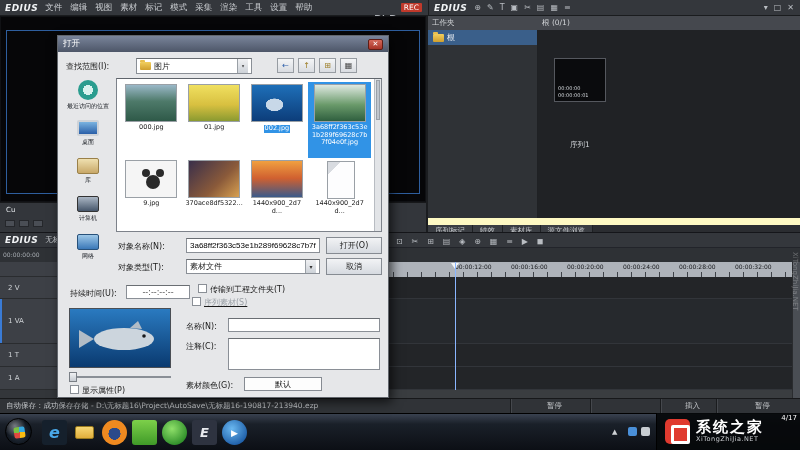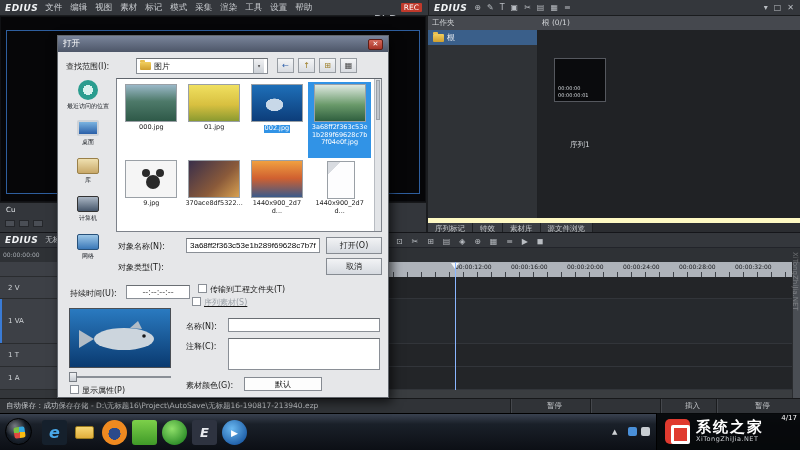--- a/index.html
+++ b/index.html
@@ -24,21 +24,21 @@
   .monitor-controls { background:#33363b; border-top:1px solid #17181a; color:#d6d9dc; }
   .mc-btn { width:10px; height:7px; background:#4a4e55; border:1px solid #25272b; display:inline-block; margin-right:3px; }
   
   .bin { background:#3c3f44; }
   .panel-strip { background:#45484e; color:#d2d5d8; font-size:7.5px; display:flex; align-items:center; padding:0 4px; }
   .tree { background:#2f3236; }
   .folder-ico { width:11px; height:8px; background:linear-gradient(180deg,#f2cf5e,#cf9f2e); border-radius:1px; position:relative; display:inline-block; margin:0 3px 0 5px; }
   .folder-ico:before { content:""; position:absolute; left:0; top:-2px; width:5px; height:2px; background:#e8bf4e; border-radius:1px 1px 0 0; }
   .bin-content { background:#202225; }
   .clip-card { background:#0a0b0d; border:1px solid #55585e; color:#cfd3d7; }
-  .tabs { display:flex; background:#2b2d31; border-top:5px solid #fef9c3; }
+  .tabs { display:flex; background:#2b2d31; border-top:7px solid #fef9c3; }
   .tab { padding:1px 7px; font-size:7.5px; color:#c5c8cb; background:#3a3d42; border-right:1px solid #1f2124; }
   
   .tl-toolbar { background:#34373c; border-top:1px solid #15161a; border-bottom:1px solid #22242a; display:flex; align-items:center; }
   .tl-info { background:#2e3135; }
   .ruler { background:#aeb3ba; color:#15171a;
     background-image:repeating-linear-gradient(90deg, rgba(42,46,52,.85) 0 1px, transparent 1px 14px);
     background-size:100% 5px; background-position:0 100%; background-repeat:no-repeat; }
   .rl { position:absolute; top:1px; font-size:6px; color:#15171a; white-space:nowrap; }
   .trk-head { background:#3d4046; border-bottom:1px solid #2a2c2f; color:#cfd2d6; font-size:7px; display:flex; align-items:center; padding-left:8px; }
   .lane { background:#232528; border-bottom:1px solid #32353a; }
@@ -280,21 +280,21 @@
     <span class="abs" style="right:3px;top:1px;font-size:7px;color:#fff;">4/17</span>
   </div>
 
   <div class="dialog abs" style="left:57px;top:35px;width:332px;height:363px;z-index:30;">
     <div class="dlg-title" style="height:16px;">
       <span>打开</span>
       <span class="dlg-close">✕</span>
     </div>
 
     <span class="dlbl abs" style="left:8px;top:25px;">查找范围(I):</span>
-    <div class="field abs" style="left:78px;top:22px;width:132px;height:16px;font-family:Liberation Mono, monospace;">
+    <div class="field abs" style="left:78px;top:22px;width:116px;height:16px;font-family:Liberation Mono, monospace;">
       <span class="folder-ico" style="margin-left:0;"></span>
       <span>图片</span>
       <span class="dd-arrow">▾</span>
     </div>
     <span class="nav-btn abs" style="left:216px;top:22px;">←</span>
     <span class="nav-btn abs" style="left:237px;top:22px;color:#9a7a1e;">↑</span>
     <span class="nav-btn abs" style="left:258px;top:22px;color:#9a7a1e;">⊞</span>
     <span class="nav-btn abs" style="left:279px;top:22px;color:#444;">▦</span>
 
     <div class="abs" style="left:6px;top:44px;width:48px;height:296px;">
@@ -356,20 +356,24 @@
     </div>
     <div class="abs" style="left:316px;top:43px;width:7px;height:152px;background:#e2e4e7;border-left:1px solid #b8bcc2;">
       <div style="margin:1px;height:40px;background:#c0c5cc;border:1px solid #9aa0a8;"></div>
     </div>
 
     <span class="dlbl abs" style="left:60px;top:205px;">对象名称(N):</span>
     <input class="field abs" style="left: 128px; top: 202px; width: 134px; height: 15px;" value="3a68ff2f363c53e1b289f69628c7b7f04e0f.jpg">
     <div class="btn abs" style="left:268px;top:201px;width:56px;height:17px;">打开(O)</div>
 
     <span class="dlbl abs" style="left:60px;top:226px;">对象类型(T):</span>
+    <div class="field abs" style="left:128px;top:223px;width:134px;height:15px;">
+      <span>素材文件</span>
+      <span class="dd-arrow">▾</span>
+    </div>
     <div class="btn abs" style="left:268px;top:222px;width:56px;height:17px;">取消</div>
 
     <span class="dlbl abs" style="left:12px;top:252px;">持续时间(U):</span>
     <div class="field abs" style="left:68px;top:249px;width:64px;height:14px;justify-content:center;color:#555;">--:--:--:--</div>
     <span class="abs" style="left:140px;top:248px;">
       <span class="cb"></span><span class="dlbl">传输到工程文件夹(T)</span>
     </span>
     <span class="abs" style="left:134px;top:261px;text-decoration:underline;">
       <span class="cb"></span><span class="dlbl dis">序列素材(S)</span>
     </span>

